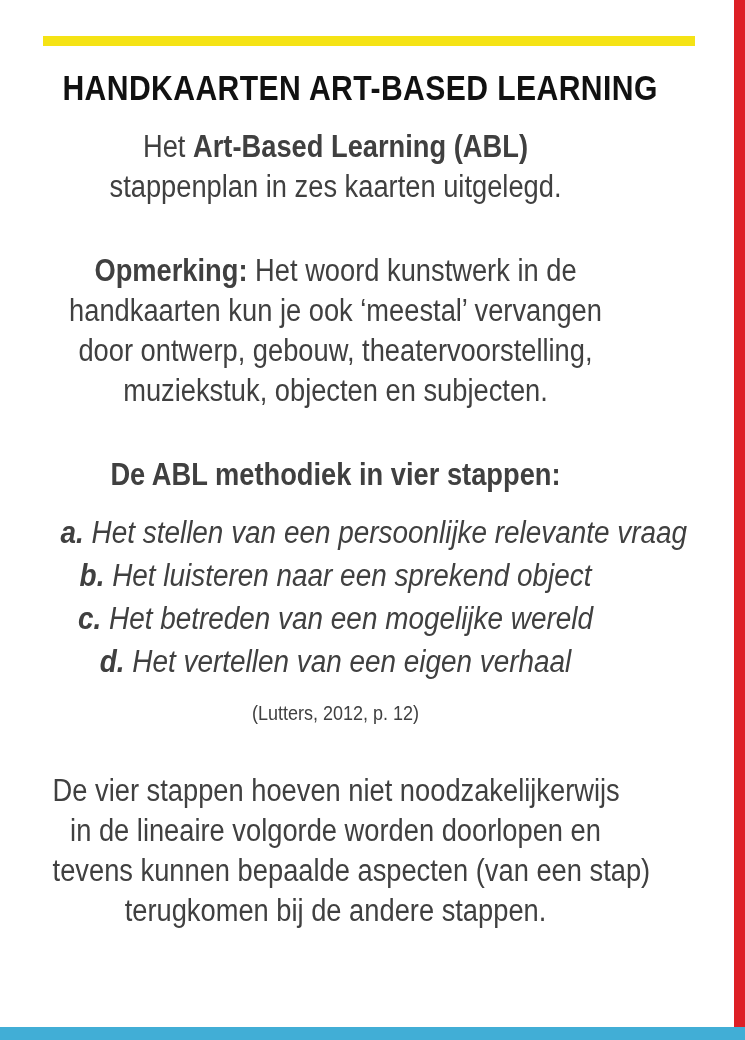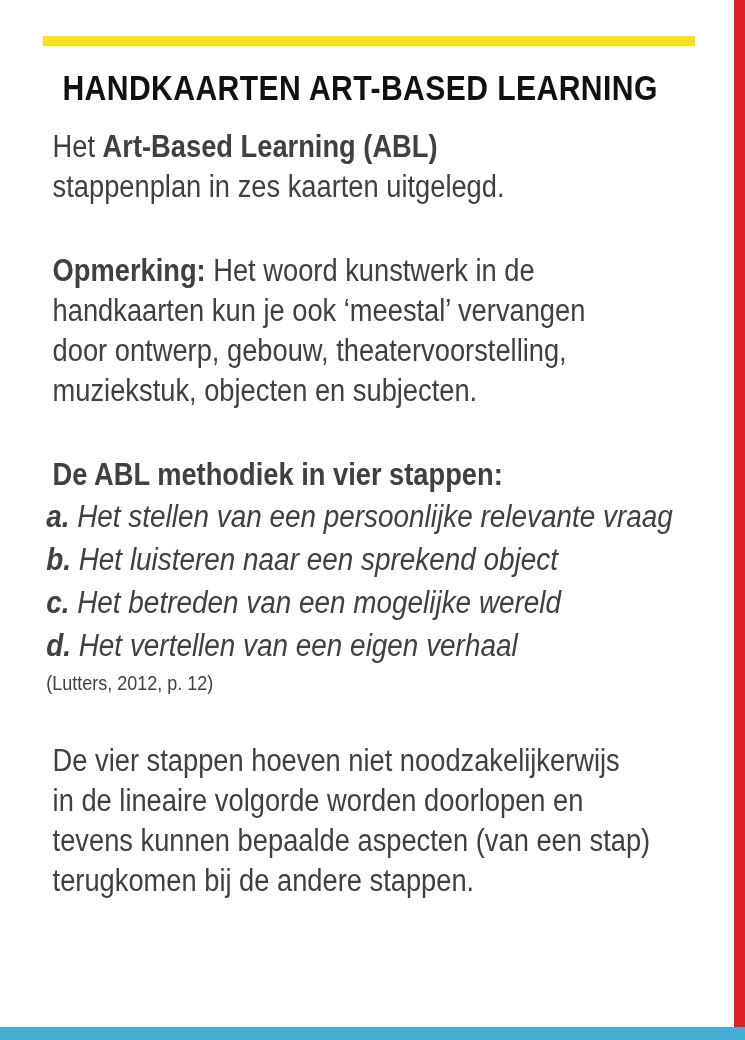--- a/index.html
+++ b/index.html
@@ -47,21 +47,21 @@
   }
 
   
   .content {
     position: absolute;
     left: 0;
     top: 0;
     width: 671px;
     padding: 0;
     box-sizing: border-box;
-    text-align: left;
+    text-align: center;
   }
 
   .title {
     margin: 0;
     padding: 66px 18px 0 18px;
     font-family: "Liberation Sans Narrow", "Liberation Sans", sans-serif;
     font-weight: 700;
     font-size: 35px;
     line-height: 44px;
     letter-spacing: 0.5px;
@@ -87,21 +87,21 @@
   }
   .para .ln { display: block; }
 
   .b { font-weight: 700; }
 
   .p-intro  { margin-top: 17px; }
   .p-note   { margin-top: 44px; }
   .p-head   { margin-top: 44px; }
 
   .list {
-    margin: 0;
+    margin: 16px;
     padding: 0;
     list-style: none;
     font-size: 31px;
     line-height: 43px;
   }
   .list li {
     transform: scaleX(0.9);
     transform-origin: center top;
     white-space: nowrap;
     font-style: italic;

